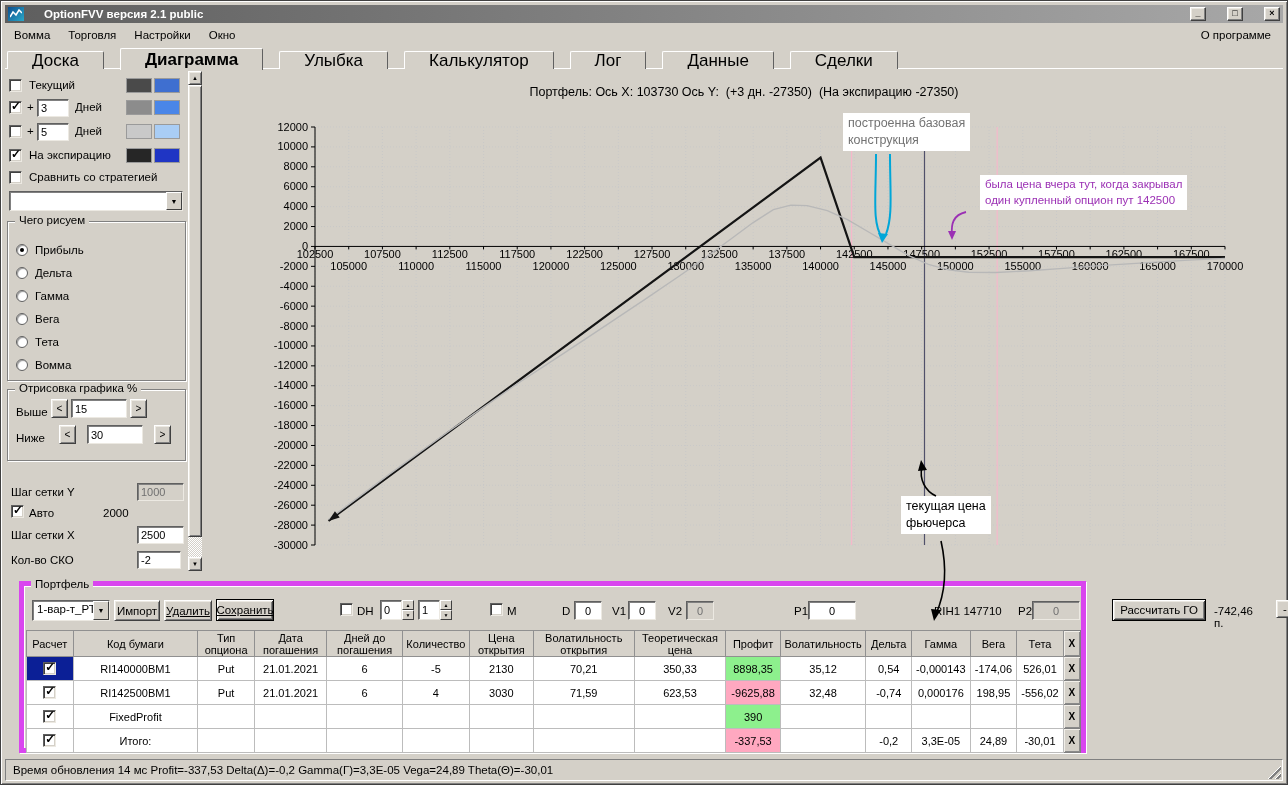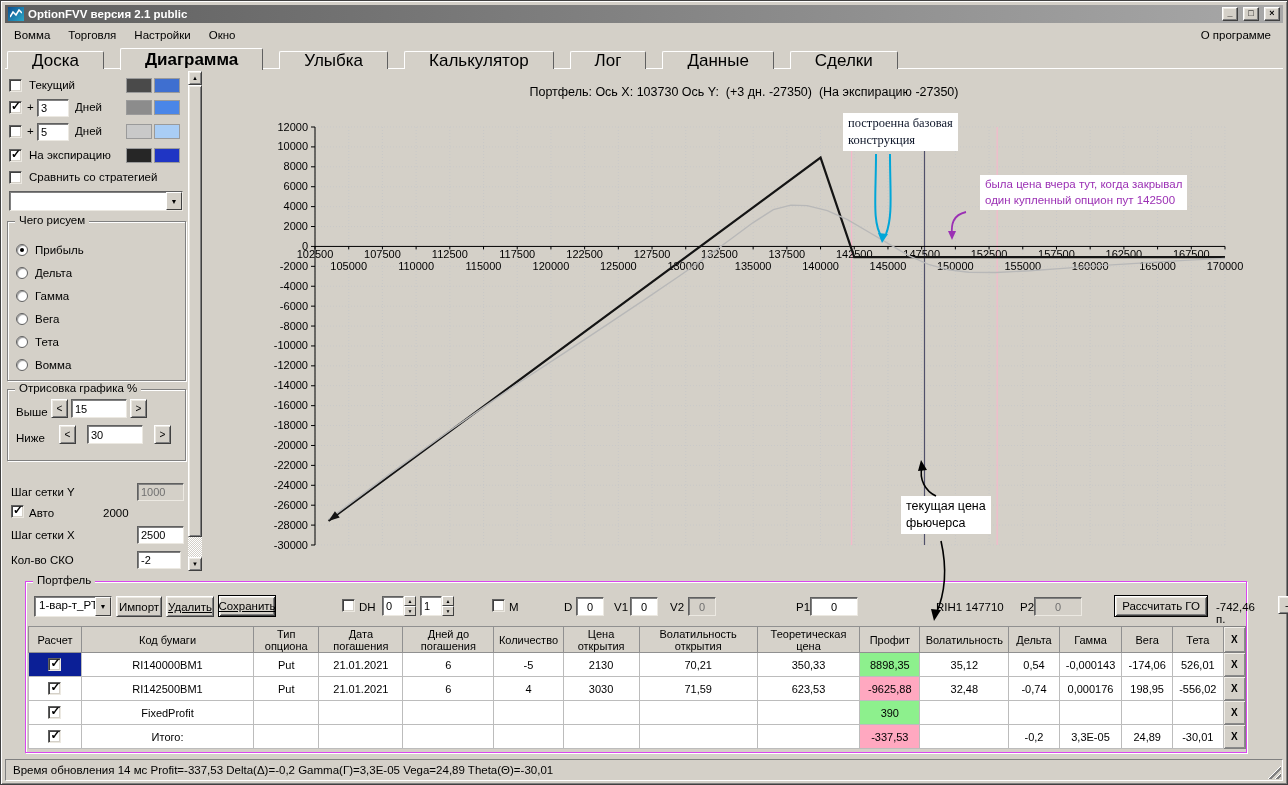--- a/index.html
+++ b/index.html
@@ -1,21 +1,21 @@
 <!DOCTYPE html>
 <html><head>
 <meta charset="utf-8">
 <style>
   *{margin:0;padding:0;box-sizing:border-box}
   html,body{width:1288px;height:785px;overflow:hidden}
   body{position:relative;font-family:"Liberation Sans",sans-serif;font-size:11px;color:#000;background:#9a9a9a}
   #app{position:absolute;inset:0;background:#d4d0c8;border:1px solid #404040;box-shadow:inset 1px 1px 0 #fff,inset -1px -1px 0 #808080;}
 
   
-  .titlebar{position:absolute;left:4px;top:4px;right:4px;height:18px;background:linear-gradient(90deg,#5e5e5e,#a8a8a8);display:flex;align-items:center;gap:4px;padding:0 3px;color:#fff}
+  .titlebar{position:absolute;left:4px;top:4px;right:4px;height:18px;background:linear-gradient(90deg,#5e5e5e,#a8a8a8);display:flex;align-items:center;gap:20px;padding:0 3px;color:#fff}
   .titlebar .title{font-weight:bold;font-size:11.5px;flex:1;white-space:nowrap}
   .winbtn{width:16px;height:14px;background:#d4d0c8;border:1px solid;border-color:#fff #404040 #404040 #fff;box-shadow:inset -1px -1px 0 #808080,inset 1px 1px 0 #ece9e2;color:#000;font-size:9px;line-height:11px;text-align:center;font-weight:bold;margin-left:1px}
   .appicon{width:16px;height:14px;background:linear-gradient(135deg,#0d4f8f,#2aa8c8);display:flex;align-items:center;justify-content:center}
 
   
   .menubar{position:absolute;left:4px;top:24px;right:4px;height:20px;display:flex;align-items:center;font-size:11.5px}
   .menu-item{padding:3px 9px}
   .menu-right{margin-left:auto;padding:3px 12px}
 
   
@@ -58,21 +58,21 @@
   #chart-title{position:absolute;top:14px;left:0;width:100%;text-align:center;font-size:12.5px;white-space:pre}
   #chart-svg{position:absolute;left:0;top:30px}
   #chart-svg text{font-family:"Liberation Sans",sans-serif}
   .ann{position:absolute;background:#fff;padding:2px 5px;line-height:1.35;white-space:nowrap;z-index:5}
   #ann-0{left:640px;top:42px;font-size:12.5px}
   #ann-1{left:757px;top:104px;font-size:11.5px}
   #ann-2{left:698px;top:425px;font-size:12.5px}
   #overlay{position:absolute;left:0;top:0;z-index:60;pointer-events:none}
 
   
-  #portfolio{position:absolute;left:24px;top:580px;width:1222px;height:172px;border:1px solid #d946ef;box-shadow:inset 1px 1px 0 #fff,1px 1px 0 #fff;font-size:11.5px}
+  #portfolio{position:absolute;left:18px;top:580px;width:1067px;height:172px;border:5px solid #d946ef;box-shadow:inset 1px 1px 0 #fff,1px 1px 0 #fff;font-size:11.5px}
   #portfolio .gb-title{top:-8px}
   .abs{position:absolute}
   .btn{background:#d4d0c8;border:1px solid;border-color:#fff #404040 #404040 #fff;box-shadow:inset 1px 1px 0 #ece9e2,inset -1px -1px 0 #808080;text-align:center;font-size:11.5px;display:flex;align-items:center;justify-content:center}
   .btn.default{border:1px solid #000;box-shadow:inset 1px 1px 0 #fff,inset -1px -1px 0 #404040,inset 2px 2px 0 #ece9e2,inset -2px -2px 0 #808080}
   .underl{text-decoration:underline}
   .spin{display:flex}
   .spin .field{width:22px;height:20px}
   .spin .arr{width:12px;height:20px;display:flex;flex-direction:column}
   .spin .arr div{flex:1;background:#d4d0c8;border:1px solid;border-color:#fff #404040 #404040 #fff;font-size:5px;line-height:8px;text-align:center;color:#000}
 
@@ -386,21 +386,21 @@
         <line x1="954.5925925925926" y1="145.42857142857142" x2="954.5925925925926" y2="148.42857142857142" stroke="#000"></line>
         <text x="954.5925925925926" y="169.42857142857142" text-anchor="middle" font-size="11">165000</text>
         <line x1="988.2962962962962" y1="145.42857142857142" x2="988.2962962962962" y2="148.42857142857142" stroke="#000"></line>
         <text x="988.2962962962962" y="157.42857142857142" text-anchor="middle" font-size="11">167500</text>
         <line x1="1022" y1="145.42857142857142" x2="1022" y2="148.42857142857142" stroke="#000"></line>
         <text x="1022" y="169.42857142857142" text-anchor="middle" font-size="11">170000</text>
         <polyline points="125.48148148148148,419.9152380952381 617.5555555555557,56.653333333333336 651.2592592592592,156.17714285714285 1022,156.17714285714285" fill="none" stroke="#141414" stroke-width="2.2"></polyline>
         <polyline points="125.48148148148148,418.62142857142857 186.14814814814815,373.33809523809526 246.8148148148148,329.54761904761904 314.2222222222222,282.7714285714286 361.4074074074074,251.9190476190476 401.85185185185185,225.04761904761904 442.2962962962963,198.17619047619047 476,175.28571428571428 502.962962962963,156.3761904761905 529.9259259259259,136.4714285714286 550.148148148148,121.54285714285714 570.3703703703703,108.6047619047619 587.8962962962962,104.12619047619047 604.0740740740741,104.62380952380953 624.2962962962963,109.60000000000001 644.5185185185185,118.55714285714285 664.7407407407408,130.5 684.9629629629629,142.44285714285715 705.1851851851852,154.3857142857143 725.4074074074074,163.34285714285716 745.6296296296297,168.81666666666666 765.8518518518518,171.3047619047619 792.8148148148148,171.5038095238095 826.5185185185186,169.81190476190477 860.2222222222222,167.32380952380953 900.6666666666667,164.33809523809524 941.1111111111111,161.85 981.5555555555555,159.36190476190475 1022,157.37142857142857" fill="none" stroke="#b8b8b8" stroke-width="1.4"></polyline>
         <polygon points="125.48148148148148,419.9152380952381 136.70692486562254,416.60020855850047 131.9555614530282,410.1640182473413" fill="#141414"></polygon>
       </svg>
-    <div class="ann" id="ann-0" style="color: #0f172a; font-family: Liberation Serif, serif;">
+    <div class="ann" id="ann-0" style="color: #737373;">
       <div>построенна базовая</div>
       <div>конструкция</div>
     </div>
     <div class="ann" id="ann-1" style="color: rgb(155, 48, 180); margin-left: 20px;">
       <div>была цена вчера тут, когда закрывал</div>
       <div>один купленный опцион пут 142500</div>
     </div>
     <div class="ann" id="ann-2" style="color: rgb(0, 0, 0);">
       <div>текущая цена</div>
       <div>фьючерса</div>

